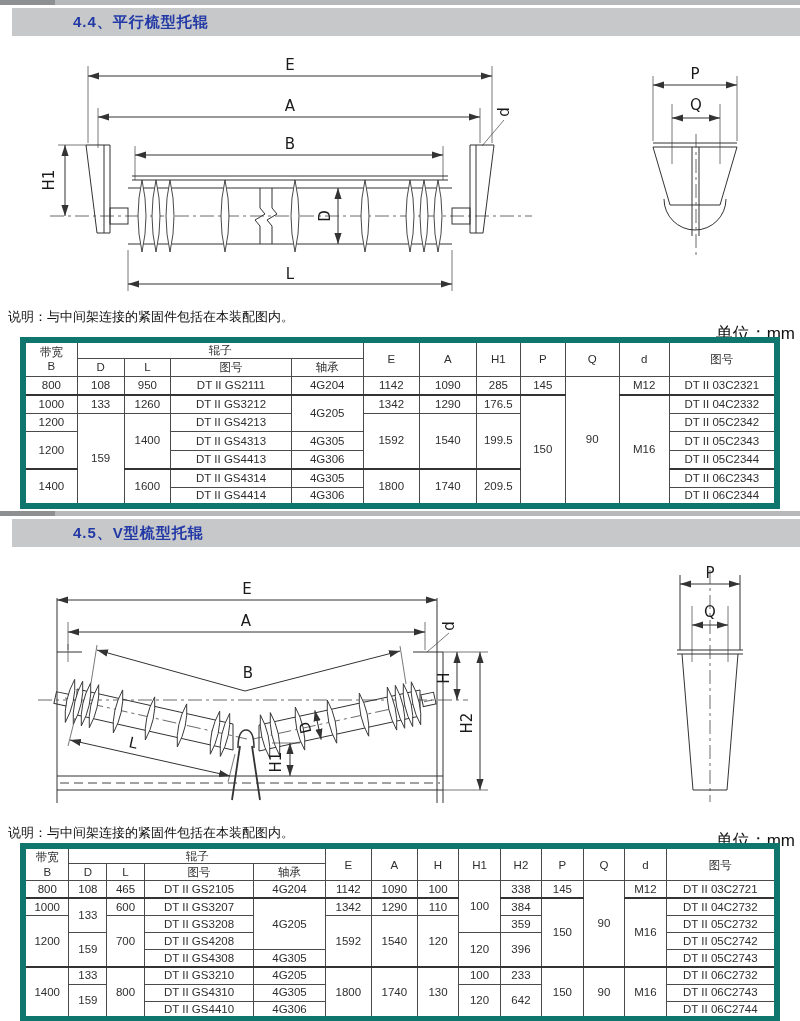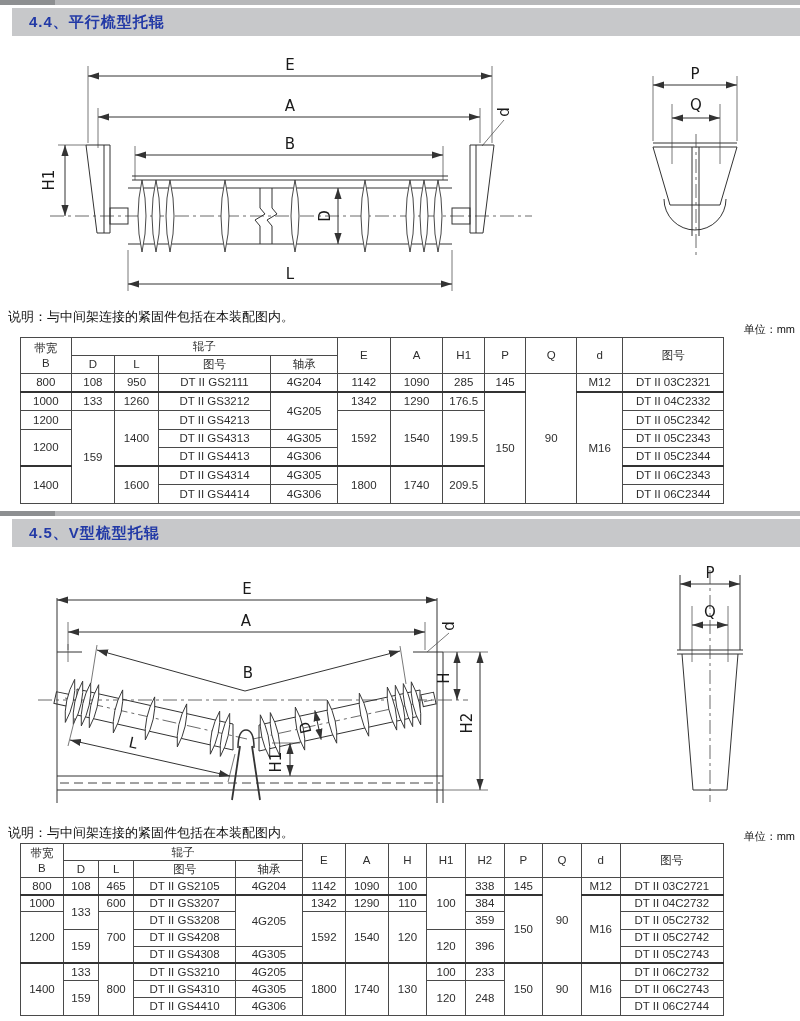--- a/index.html
+++ b/index.html
@@ -3,32 +3,32 @@
 <meta charset="utf-8">
 <style>
   html,body{margin:0;padding:0;}
   body{
     width:800px;height:1021px;position:relative;background:#fff;
     font-family:"Liberation Sans","DejaVu Sans",sans-serif;color:#222;overflow:hidden;
   }
   .topstrip{position:absolute;left:0;width:800px;height:5px;background:#b7b8ba;}
   .topstrip .dark{position:absolute;left:0;top:0;width:55px;height:5px;background:#8d8f91;}
   .titlebar{
-    position:absolute;left:12px;right:0;height:28px;background:#c7c8ca;
+    position:absolute;left:12px;right:0;height:28px;background:#c7c8ca;padding-left:44px;
   }
   .titlebar span{
     display:block;line-height:28px;padding-left:17px;
     font-size:15px;font-weight:bold;color:#2239a6;letter-spacing:1px;
   }
   .note{position:absolute;left:8px;font-size:13px;color:#111;}
-  .unit{position:absolute;right:5px;font-size:11px;color:#111;}
+  .unit{position:absolute;right:5px;font-size:17px;color:#111;}
   svg{position:absolute;}
   table{
-    position:absolute;left:20px;width:704px;border-collapse:collapse;table-layout:fixed;
-    border:1px solid #0f766e;
+    position:absolute;left:20px;width:760px;border-collapse:collapse;table-layout:fixed;
+    border:6px solid #0f766e;
   }
   td,th{
     border:1px solid #4a4a4a;text-align:center;vertical-align:middle;
     font-size:11.5px;font-weight:normal;color:#2e2e2e;padding:0;line-height:1.25;
     white-space:pre-line;overflow:hidden;
   }
   #t1{top:337px;height:166px;}
   #t2{top:843px;height:172px;}
   #t1 thead tr{height:18px;}  #t1 tbody tr{height:18.5px;}
   #t2 thead tr{height:17px;}  #t2 tbody tr{height:17.2px;}
@@ -513,21 +513,21 @@
           <td rowspan="3">150</td>
           <td rowspan="3">90</td>
           <td rowspan="3">M16</td>
           <td>DT II 06C2732</td>
         </tr>
         <tr>
           <td rowspan="2">159</td>
           <td>DT II GS4310</td>
           <td>4G305</td>
           <td rowspan="2">120</td>
-          <td rowspan="2">248</td>
+          <td rowspan="2">642</td>
           <td>DT II 06C2743</td>
         </tr>
         <tr>
           <td>DT II GS4410</td>
           <td>4G306</td>
           <td>DT II 06C2744</td>
         </tr>
       </tbody>
     </table>
 

